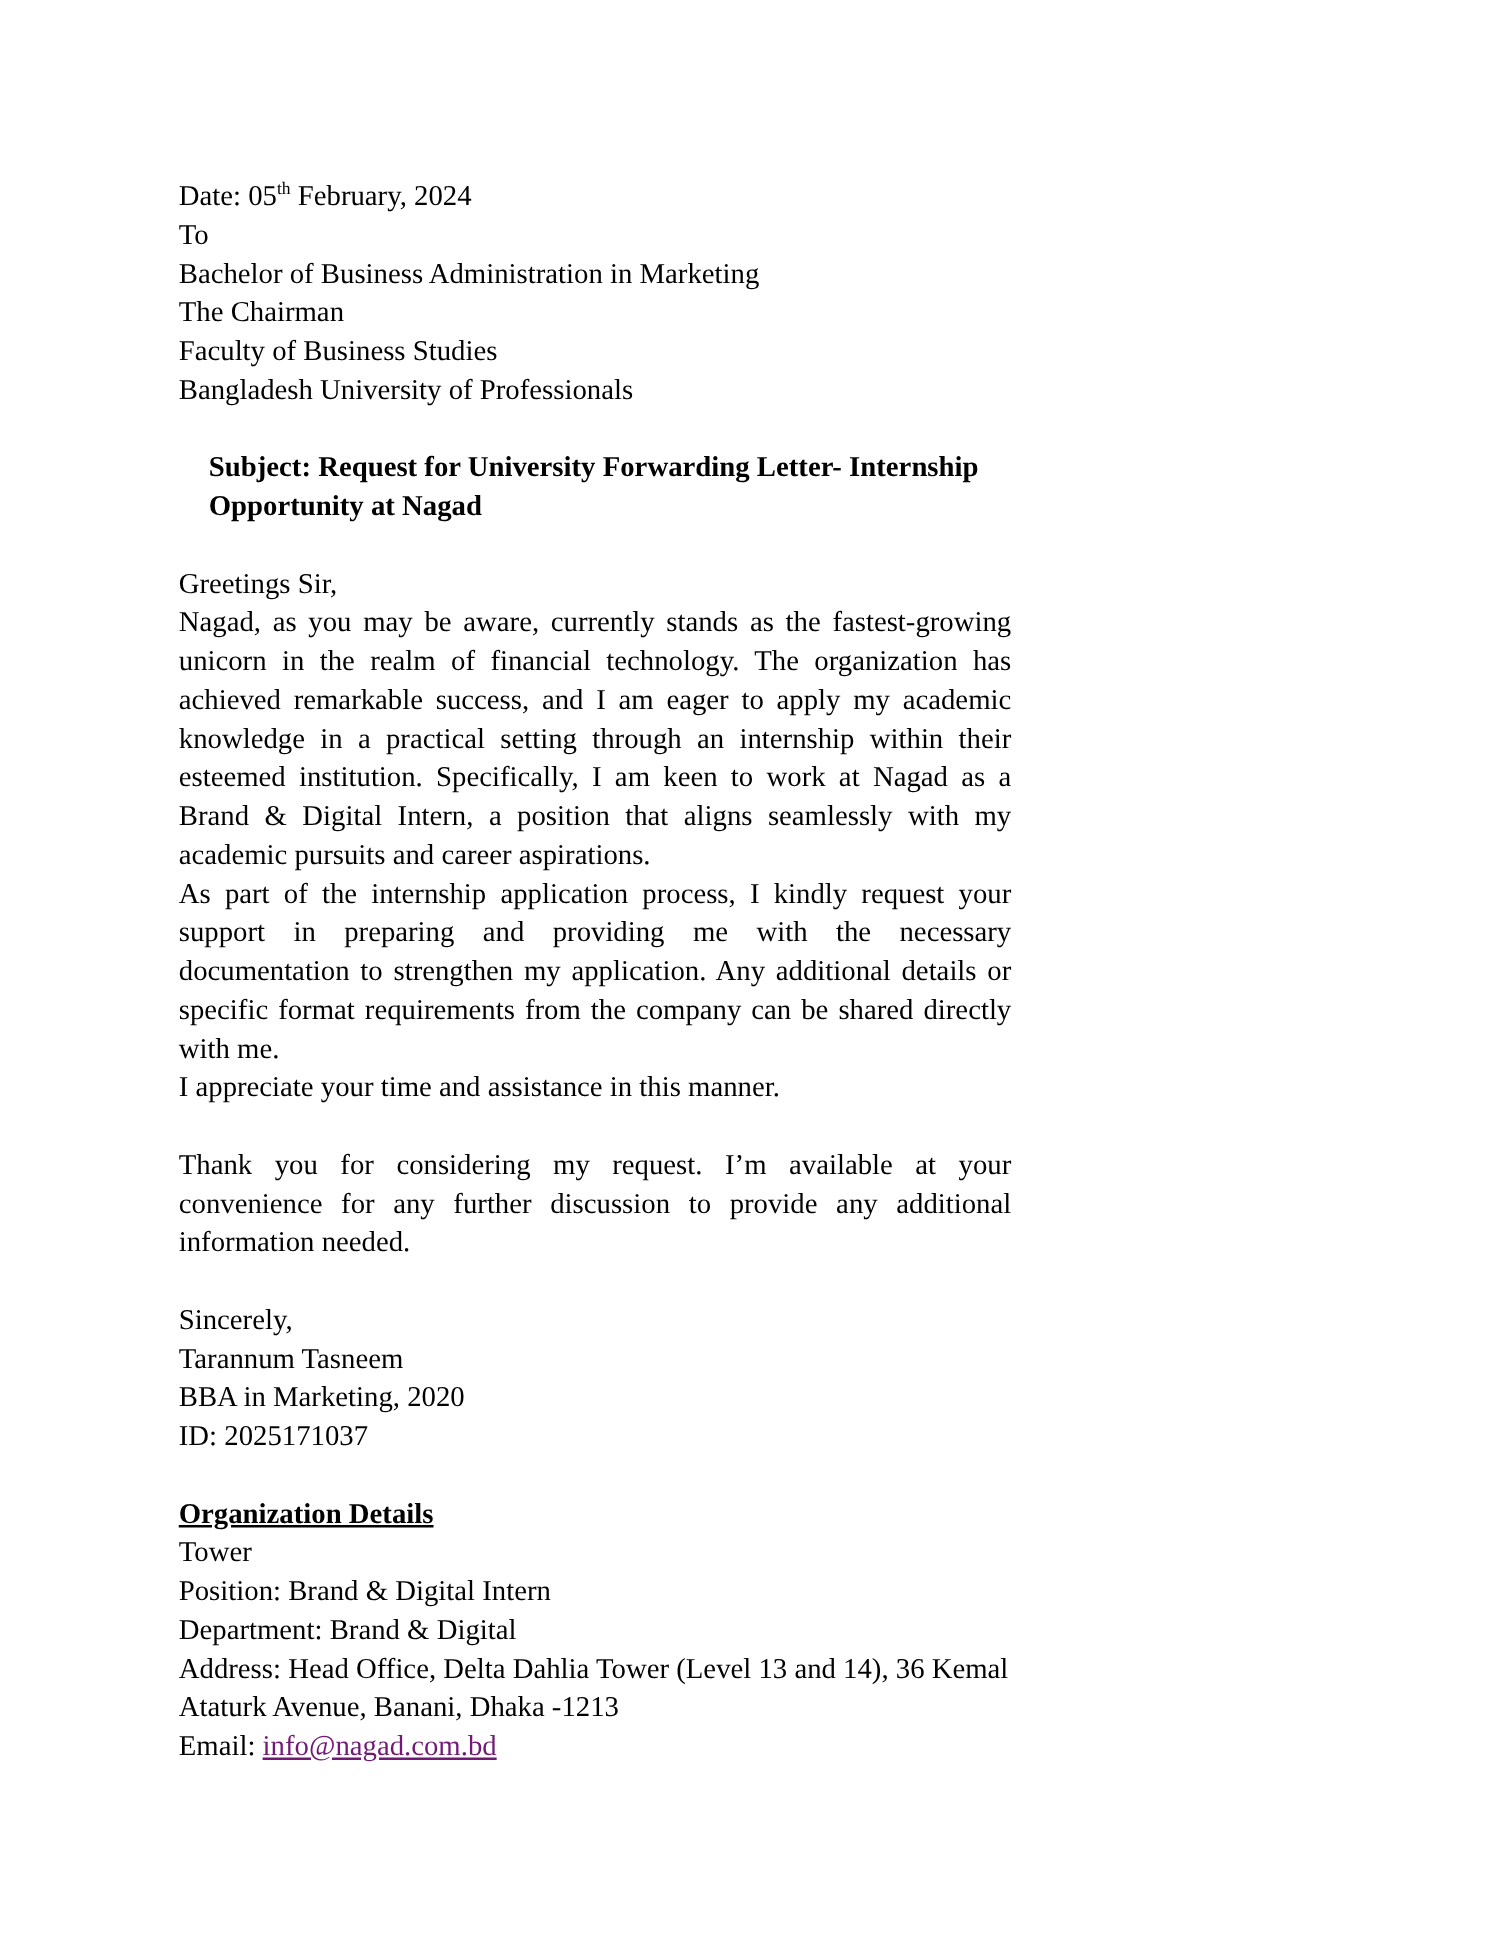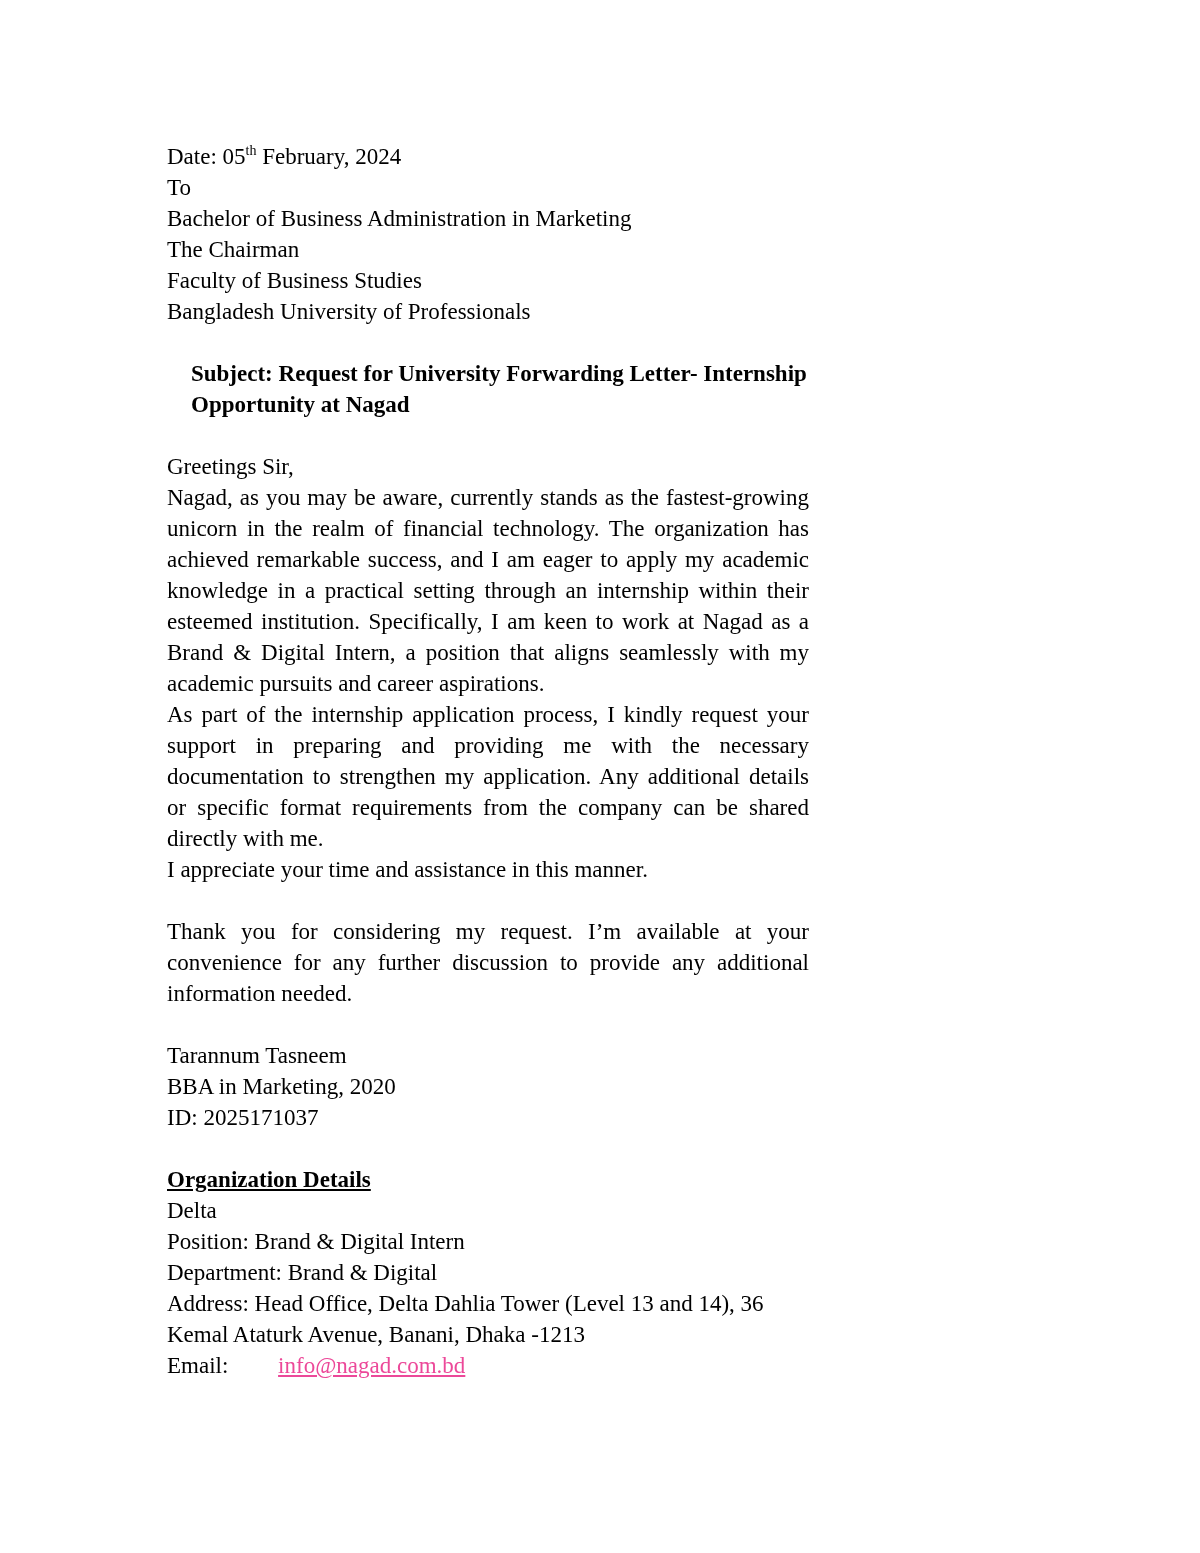--- a/index.html
+++ b/index.html
@@ -7,21 +7,20 @@
     padding: 0;
     background: #ffffff;
   }
   .page {
     position: relative;
     width: 952px;
     height: 1553px;
     background: #ffffff;
     overflow: hidden;
     box-sizing: border-box;
-    padding-left: 24px;
   }
   .content {
     box-sizing: border-box;
     padding: 141px 143px 0 143px;
     font-family: "Liberation Serif", serif;
     font-size: 23px;
     line-height: 31px;
     color: #000000;
   }
   .line, p {
@@ -45,24 +44,23 @@
   .org-heading {
     font-weight: bold;
     text-decoration: underline;
   }
   sup.ordinal {
     font-size: 14px;
     line-height: 0;
     vertical-align: super;
   }
   a.email-link {
-    color: #ec4899;
+    color: #701a75;
     text-decoration: underline;
     cursor: pointer;
-    margin-left: 44px;
   }
 </style>
 </head>
 <body>
 
 <div class="page">
   <div class="content">
 
     <div class="line"><span>Date: 05</span><sup class="ordinal">th</sup><span> February, 2024</span></div>
 
@@ -78,28 +76,29 @@
 
     <div class="line salutation">Greetings Sir,</div>
 
     <p class="body-para">Nagad, as you may be aware, currently stands as the fastest-growing unicorn in the realm of financial technology. The organization has achieved remarkable success, and I am eager to apply my academic knowledge in a practical setting through an internship within their esteemed institution. Specifically, I am keen to work at Nagad as a Brand &amp; Digital Intern, a position that aligns seamlessly with my academic pursuits and career aspirations.</p>
     <p class="body-para">As part of the internship application process, I kindly request your support in preparing and providing me with the necessary documentation to strengthen my application. Any additional details or specific format requirements from the company can be shared directly with me.</p>
 
     <p class="body-para">I appreciate your time and assistance in this manner.</p>
     <p class="body-para gap-above">Thank you for considering my request. I’m available at your convenience for any further discussion to provide any additional information needed.</p>
 
     <div class="gap-above">
+      <div class="line">Sincerely,</div>
       <div class="line">Tarannum Tasneem</div>
       <div class="line">BBA in Marketing, 2020</div>
       <div class="line">ID: 2025171037</div>
     </div>
 
     <div class="gap-above">
       <div class="line org-heading">Organization Details</div>
-      <div class="line">Delta</div>
+      <div class="line">Tower</div>
       <div class="line">Position: Brand &amp; Digital Intern</div>
       <div class="line">Department: Brand &amp; Digital</div>
       <div class="line">Address: Head Office, Delta Dahlia Tower (Level 13 and 14), 36 Kemal Ataturk Avenue, Banani, Dhaka -1213</div>
       <div class="line"><span>Email: </span><a class="email-link">info@nagad.com.bd</a></div>
     </div>
 
   </div>
 </div>
 
 </body></html>

